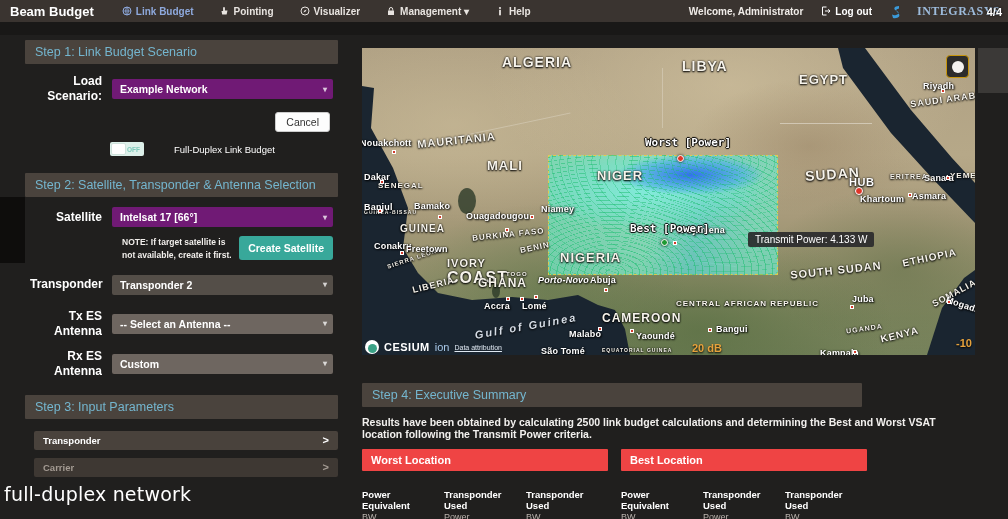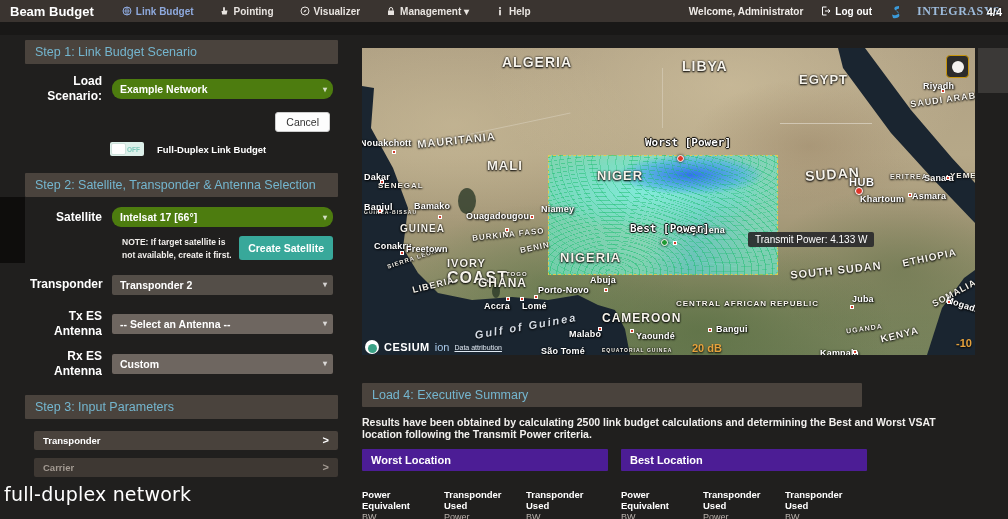--- a/index.html
+++ b/index.html
@@ -28,37 +28,37 @@
   
   .left-black { position:absolute; left:0; top:197px; width:25px; height:66px; background:#0e0d0c; }
   .panel { position:absolute; left:25px; top:40px; width:313px; }
   .step-bar { background:#4a433d; color:#74b6cf; font-size:12.5px; height:24px;
     display:flex; align-items:center; padding-left:10px; border-radius:1px; }
   .form-row { display:flex; align-items:center; margin:10px 5px 0 5px; }
   .form-label { width:82px; font-size:12px; font-weight:700; text-align:right; padding-right:10px; line-height:1.25; }
   .dd { flex:1; height:20px; display:flex; align-items:center; padding:0 8px; cursor:pointer;
     font-size:10.5px; font-weight:700; color:#fff; border-radius:2px; position:relative; }
   .dd .caret { position:absolute; right:6px; font-size:8px; color:rgba(255,255,255,.75); }
-  .dd-light { background:#4d7c0f;border-radius:9px; }
+  .dd-light { background:#701a75; }
   .dd-mid   { background:#6e6660; }
   .dd-dark  { background:#544e48; }
   .cancel-row { display:flex; justify-content:flex-end; margin:8px 8px 0 0; }
   .btn-white { background:#fdfdfd; color:#333; font-size:10.5px; padding:3px 10px; border-radius:3px;
     border:1px solid #ccc; cursor:pointer; }
   .toggle-row { display:flex; align-items:center; margin:10px 0 0 85px; position:relative; }
   .toggle { width:34px; height:14px; border-radius:2px; position:relative; cursor:pointer;
     font-size:6.5px; font-weight:700; }
   .toggle.on { background:#3fae9b; }
   .toggle.on .tlabel { position:absolute; left:4px; top:4px; color:#fff; }
   .toggle.on .knob { position:absolute; right:1px; top:1px; width:15px; height:12px; background:#fff; border-radius:2px; }
   .toggle.off { background:#ddf0ea; }
   .toggle.off .tlabel { position:absolute; right:4px; top:4px; color:#7fcabb; }
   .toggle.off .knob { position:absolute; left:1px; top:1px; width:15px; height:12px; background:#fff;
     border:1px solid #cfe2dc; border-radius:2px; }
-  .toggle-label { font-size:9.5px; font-weight:700; margin-left:13px; }
+  .toggle-label { font-size:9.5px; font-weight:400; margin-left:30px; }
   .grid-btn { position:absolute; right:10px; top:-6px; width:25px; height:25px; background:#fff;
     border-radius:3px; cursor:pointer; display:flex; align-items:center; justify-content:center; }
   .grid-glyph { width:13px; height:13px; background-color:#2e2e2e;
     background-image:
       linear-gradient(90deg, transparent 0 3px, #fff 3px 4.5px, transparent 4.5px 8px, #fff 8px 9.5px, transparent 9.5px),
       linear-gradient(0deg,  transparent 0 3px, #fff 3px 4.5px, transparent 4.5px 8px, #fff 8px 9.5px, transparent 9.5px); }
   .note-row { display:flex; align-items:flex-start; margin:9px 5px 0 97px; }
   .note-text { flex:1; font-size:8.5px; font-weight:700; line-height:1.5; color:#f2efec; padding-right:6px; }
   .btn-teal { background:#38a89a; color:#fff; font-size:10.5px; font-weight:700; padding:6px 9px;
     border-radius:3px; cursor:pointer; white-space:nowrap; }
@@ -135,21 +135,21 @@
   .attr-link { font-size:7px; color:#dfe8f2; text-decoration:underline; cursor:pointer; }
   .contour-lab { position:absolute; color:#e6a23c; font-size:11px; font-weight:700; z-index:8;
     text-shadow:0 1px 2px #000; }
   .side-block { position:absolute; background:#3b3937; }
   
   .step4 { position:absolute; left:362px; top:383px; width:613px; }
   .step4-bar { width:500px; }
   .desc { margin-top:9px; font-size:10.5px; font-weight:700; color:#f2f0ee; }
   .tables { display:flex; gap:13px; margin-top:9px; }
   .loc-table { width:246px; }
-  .loc-head { height:22px; background:#4c1d95; display:flex; align-items:center; padding-left:9px;
+  .loc-head { height:22px; background:#ef4444; display:flex; align-items:center; padding-left:9px;
     font-size:11px; font-weight:700; border-radius:1px; }
   .loc-cols { display:flex; margin-top:18px; }
   .loc-col { width:83px; padding-right:4px; }
   .col-l1 { font-size:9.5px; font-weight:700; color:#fff; line-height:1.2; }
   .col-l2 { font-size:9px; color:#b9b2ac; }
 </style>
 </head>
 <body>
 
 <div id="app">
@@ -357,21 +357,21 @@
         <span class="city" style="left: 104px; top: 163px;">Ouagadougou</span>
         <span class="cdot" style="left: 143px; top: 180px;"></span>
         <span class="city" style="left: 172px; top: 156px; padding-left: 7px;">Niamey</span>
         <span class="cdot" style="left: 168px; top: 167px;"></span>
         <span class="city" style="left: 228px; top: 227px;">Abuja</span>
         <span class="cdot" style="left: 242px; top: 240px;"></span>
         <span class="city" style="left: 122px; top: 253px;">Accra</span>
         <span class="cdot" style="left: 144px; top: 249px;"></span>
         <span class="city" style="left: 160px; top: 253px;">Lomé</span>
         <span class="cdot" style="left: 158px; top: 249px;"></span>
-        <span class="city" style="left: 176px; top: 237px;">Porto-Novo</span>
+        <span class="city" style="left: 176px; top: 227px; font-style: italic;">Porto-Novo</span>
         <span class="cdot" style="left: 172px; top: 247px;"></span>
         <span class="city" style="left: 207px; top: 281px;">Malabo</span>
         <span class="cdot" style="left: 236px; top: 279px;"></span>
         <span class="city" style="left: 179px; top: 298px;">São Tomé</span>
         <span class="city" style="left: 274px; top: 283px;">Yaoundé</span>
         <span class="cdot" style="left: 268px; top: 281px;"></span>
         <span class="city" style="left: 315px; top: 177px;">N'Djamena</span>
         <span class="cdot" style="left: 311px; top: 193px;"></span>
         <span class="city" style="left: 354px; top: 276px;">Bangui</span>
         <span class="cdot" style="left: 346px; top: 280px;"></span>
@@ -411,21 +411,21 @@
 
     <div class="credit">
       <span class="cesium-circle"></span>
       <span class="cesium-text">CESIUM</span>
       <span class="cesium-ion">ion</span>
       <span class="attr-link">Data attribution</span>
     </div>
   </div>
 
   <div class="step4">
-    <div class="step-bar step4-bar">Load 4: Executive Summary</div>
+    <div class="step-bar step4-bar">Step 4: Executive Summary</div>
     <div class="desc">Results have been obtained by calculating 2500 link budget calculations and determining the Best and Worst VSAT location following the Transmit Power criteria.</div>
     <div class="tables">
       <div class="loc-table">
         <div class="loc-head">Worst Location</div>
         <div class="loc-cols">
           <div class="loc-col">
             <div class="col-l1">Power Equivalent</div>
             <div class="col-l2">BW</div>
 
           </div>

